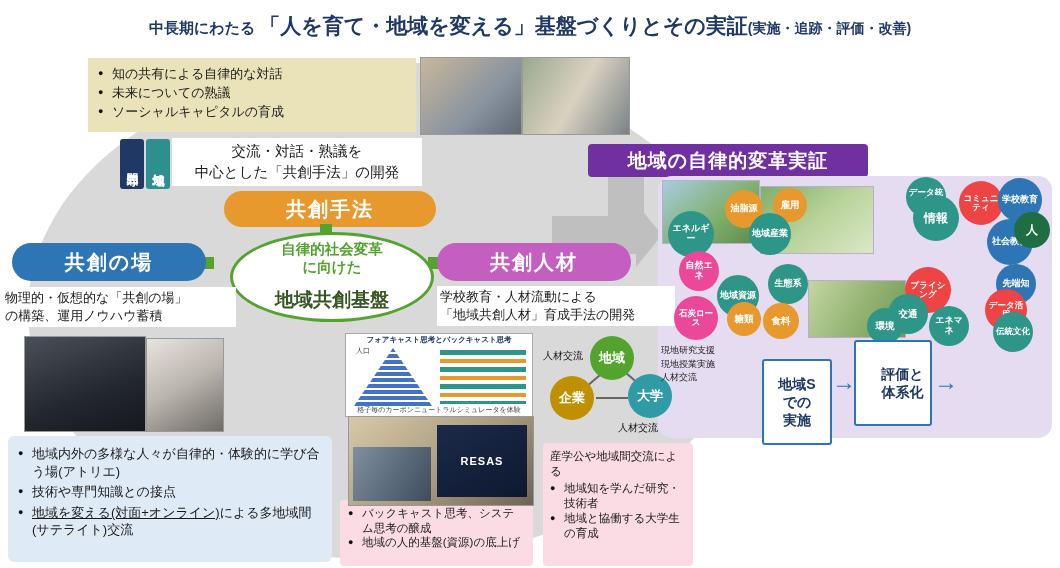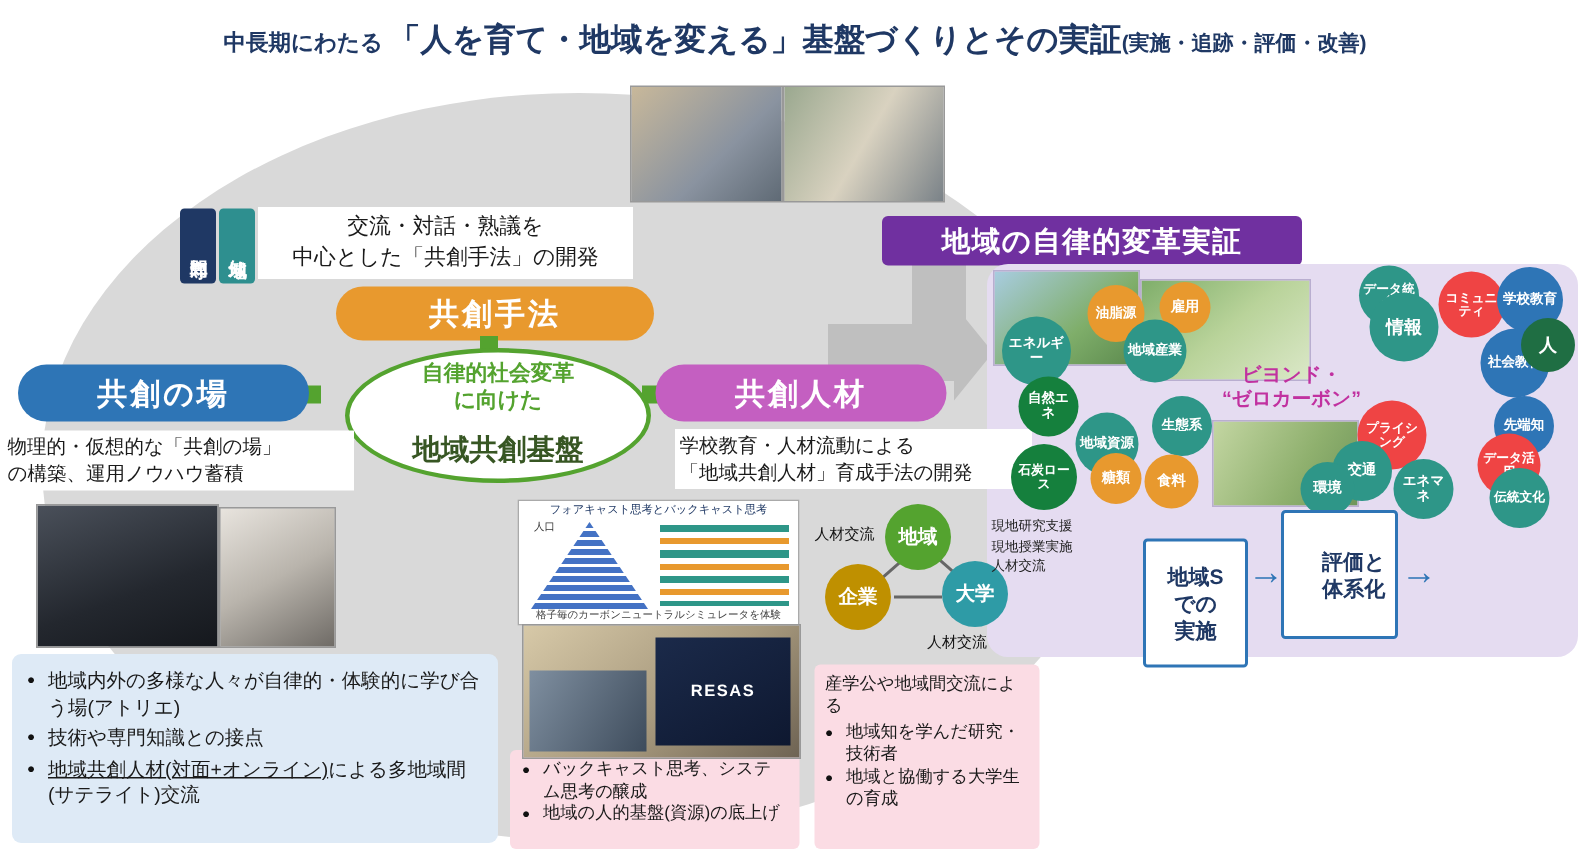--- a/index.html
+++ b/index.html
@@ -39,42 +39,42 @@
   .pill-method{left:224px;top:191px;width:212px;height:36px;background:#E8992E;font-size:20px;}
   .pill-place{left:12px;top:243px;width:194px;height:38px;background:#2E75B6;font-size:20px;}
   .pill-talent{left:437px;top:243px;width:194px;height:38px;background:#C45FC1;font-size:20px;}
   .sq{width:12px;height:12px;background:#54A32F;}
   
   .core{left:230px;top:232px;width:204px;height:90px;background:#fff;border:3px solid #54A32F;border-radius:50%;display:flex;flex-direction:column;align-items:center;justify-content:center;text-align:center;box-sizing:border-box;}
   .core-top{color:#54A32F;font-weight:bold;font-size:14.5px;line-height:1.2;}
   .core-bottom{color:#375623;font-weight:bold;font-size:19px;margin-top:11px;}
   .desc{background:#fff;font-size:13px;line-height:1.4;padding:2px 3px;}
   .place-desc{left:2px;top:287px;width:228px;}
-  .talent-desc{left:450px;top:286px;width:232px;}
+  .talent-desc{left:437px;top:286px;width:232px;}
   
   .banner{left:588px;top:144px;width:280px;height:33px;background:#7030A0;color:#fff;font-weight:bold;font-size:19px;display:flex;align-items:center;justify-content:center;border-radius:4px;letter-spacing:1px;}
   .panel{left:658px;top:176px;width:394px;height:262px;background:#E5DCF1;border-radius:14px;}
   .p-photo{position:absolute;border:1px solid #b9aed0;z-index:1;}
   .p-ph1{left:4px;top:4px;width:96px;height:62px;background:linear-gradient(140deg,#a8cce0,#7fae6a 60%,#5c8a4e);}
   .p-ph2{left:102px;top:10px;width:112px;height:66px;background:linear-gradient(140deg,#7fae6a,#b9d39a 50%,#dbe8c8);}
   .p-ph3{left:150px;top:104px;width:96px;height:56px;background:linear-gradient(120deg,#c3d6a2,#8fb06e 60%,#6f965a);}
   .bubble{position:absolute;border-radius:50%;color:#fff;font-weight:bold;display:flex;align-items:center;justify-content:center;text-align:center;line-height:1.08;word-break:break-all;padding:2px;box-sizing:border-box;z-index:2;}
   .c-teal{background:#2E9688;} .c-orange{background:#E8992E;} .c-magenta{background:#ef4444;}
-  .c-blue{background:#2E75B6;} .c-green{background:#15803d;} .c-darkgreen{background:#1F6E43;}
+  .c-blue{background:#2E75B6;} .c-green{background:#ec4899;} .c-darkgreen{background:#1F6E43;}
   .beyond{left:150px;top:66px;width:106px;color:#C131A0;font-weight:bold;font-size:13px;text-align:center;z-index:2;position:absolute;line-height:1.25;}
   .site-support{left:3px;top:168px;width:72px;font-size:9px;line-height:1.5;color:#222;position:absolute;z-index:2;}
   .stepbox{position:absolute;background:#fff;border:2px solid #2E75B6;border-radius:3px;color:#1F3864;font-weight:bold;font-size:14px;line-height:1.3;display:flex;align-items:center;justify-content:center;text-align:center;box-sizing:border-box;z-index:3;}
   .step1{left:104px;top:164px;width:70px;height:86px;margin-top:19px;}
   .step2{left:196px;top:164px;width:78px;height:86px;padding-left:19px;}
   .step3{left:298px;top:164px;width:88px;height:86px;}
   .steparrow{position:absolute;color:#2E75B6;font-weight:bold;font-size:24px;z-index:3;}
   .sa1{left:174px;top:192px;} .sa2{left:276px;top:192px;}
   
   .chart-card{left:345px;top:333px;width:188px;height:84px;background:#fff;border:1px solid #aaa;box-sizing:border-box;}
-  .cc-cap{position:absolute;left:0;top:1px;width:100%;text-align:center;font-size:7.5px;color:#1F3864;font-weight:normal;}
+  .cc-cap{position:absolute;left:0;top:1px;width:100%;text-align:center;font-size:7.5px;color:#1F3864;font-weight:bold;}
   .cc-cap2{position:absolute;left:0;bottom:1px;width:100%;text-align:center;font-size:7px;color:#444;}
   .pyr{position:absolute;left:8px;top:14px;width:78px;height:58px;background:repeating-linear-gradient(to bottom,#4472C4 0 4px,#fff 4px 6px);clip-path:polygon(50% 0%,100% 100%,0% 100%);}
   .pyr-label{position:absolute;left:10px;top:12px;font-size:7px;color:#333;}
   .hbars{position:absolute;left:94px;top:16px;width:86px;height:54px;background:repeating-linear-gradient(to bottom,#2E9688 0 5px,#fff 5px 9px,#E8992E 9px 13px,#fff 13px 17px);}
   .photo-strip{left:348px;top:416px;width:184px;height:88px;background:linear-gradient(140deg,#d7c9a8,#a89a7e 55%,#6e6353);border:1px solid #999;}
   .resas{position:absolute;left:88px;top:8px;width:90px;height:72px;background:linear-gradient(150deg,#1b2a4a,#0e1830);color:#fff;font-weight:bold;font-size:11px;display:flex;align-items:center;justify-content:center;letter-spacing:1px;}
   .student{position:absolute;left:4px;top:30px;width:78px;height:54px;background:linear-gradient(120deg,#7f8fa0,#3e4c5c);}
   
   .bluebox{left:8px;top:436px;width:324px;height:126px;background:#DEEAF6;border-radius:6px;padding:9px 10px;box-sizing:border-box;font-size:13px;line-height:1.35;}
   .bluebox .bullet{margin-bottom:3px;}
@@ -102,20 +102,25 @@
   <div class="abs bg-ellipse"></div>
 
   <div class="abs garrow ga-v"></div>
   <div class="abs garrow ga-h"></div>
   <div class="abs ga-head"></div>
 
   <div class="abs title">
     <span class="t-pre">中長期にわたる</span><span class="t-main">「人を育て・地域を変える」基盤づくりとその実証</span><span class="t-suf">(実施・追跡・評価・改善)</span>
   </div>
 
+  <div class="abs dialog-box">
+    <div class="bullet">知の共有による自律的な対話</div>
+    <div class="bullet">未来についての熟議</div>
+    <div class="bullet">ソーシャルキャピタルの育成</div>
+  </div>
 
   <div class="abs photo ph-w1"></div>
   <div class="abs photo ph-w2"></div>
 
   <div class="abs badge-v badge-expert">専門知</div>
   <div class="abs badge-v badge-region">地域知</div>
   <div class="abs method-text pre">交流・対話・熟議を
 中心とした「共創手法」の開発</div>
 
   <div class="abs banner">地域の自律的変革実証</div>
@@ -142,22 +147,20 @@
     <div class="bubble c-green" style="left:16px;top:120px;width:44px;height:44px;font-size:8.5px">石炭ロース</div>
     <div class="bubble c-orange" style="left:69px;top:126px;width:34px;height:34px;font-size:9.5px">糖類</div>
     <div class="bubble c-orange" style="left:105px;top:127px;width:36px;height:36px;font-size:9.5px">食料</div>
     <div class="bubble c-magenta" style="left:247px;top:91px;width:46px;height:46px;font-size:8.5px">プライシング</div>
     <div class="bubble c-teal" style="left:230px;top:118px;width:40px;height:40px;font-size:9.5px">交通</div>
     <div class="bubble c-teal" style="left:209px;top:132px;width:36px;height:36px;font-size:9.5px">環境</div>
     <div class="bubble c-teal" style="left:271px;top:130px;width:40px;height:40px;font-size:9px">エネマネ</div>
     <div class="bubble c-magenta" style="left:327px;top:113px;width:42px;height:42px;font-size:8.5px">データ活用</div>
     <div class="bubble c-teal" style="left:335px;top:136px;width:40px;height:40px;font-size:8.5px">伝統文化</div>
 
-    <div class="beyond pre">ビヨンド・
-“ゼロカーボン”</div>
     <div class="site-support pre">現地研究支援
 現地授業実施
 人材交流</div>
 
     <div class="stepbox step1 pre">地域S
 での
 実施</div>
     <div class="steparrow sa1">→</div>
     <div class="stepbox step2 pre">評価と
 体系化</div>
@@ -180,21 +183,21 @@
 の構築、運用ノウハウ蓄積</div>
   <div class="abs desc talent-desc pre">学校教育・人材流動による
 「地域共創人材」育成手法の開発</div>
 
   <div class="abs photo ph-room1"></div>
   <div class="abs photo ph-room2"></div>
 
   <div class="abs bluebox">
     <div class="bullet">地域内外の多様な人々が自律的・体験的に学び合う場(アトリエ)</div>
     <div class="bullet">技術や専門知識との接点</div>
-    <div class="bullet"><span class="u">地域共創人材(対面+オンライン)</span><span>による多地域間(サテライト)交流</span></div>
+    <div class="bullet"><span class="u">地域を変える(対面+オンライン)</span><span>による多地域間(サテライト)交流</span></div>
   </div>
 
   <div class="abs chart-card">
     <div class="cc-cap">フォアキャスト思考とバックキャスト思考</div>
     <div class="pyr"></div>
     <div class="pyr-label">人口</div>
     <div class="hbars"></div>
     <div class="cc-cap2">格子毎のカーボンニュートラルシミュレータを体験</div>
   </div>
 

